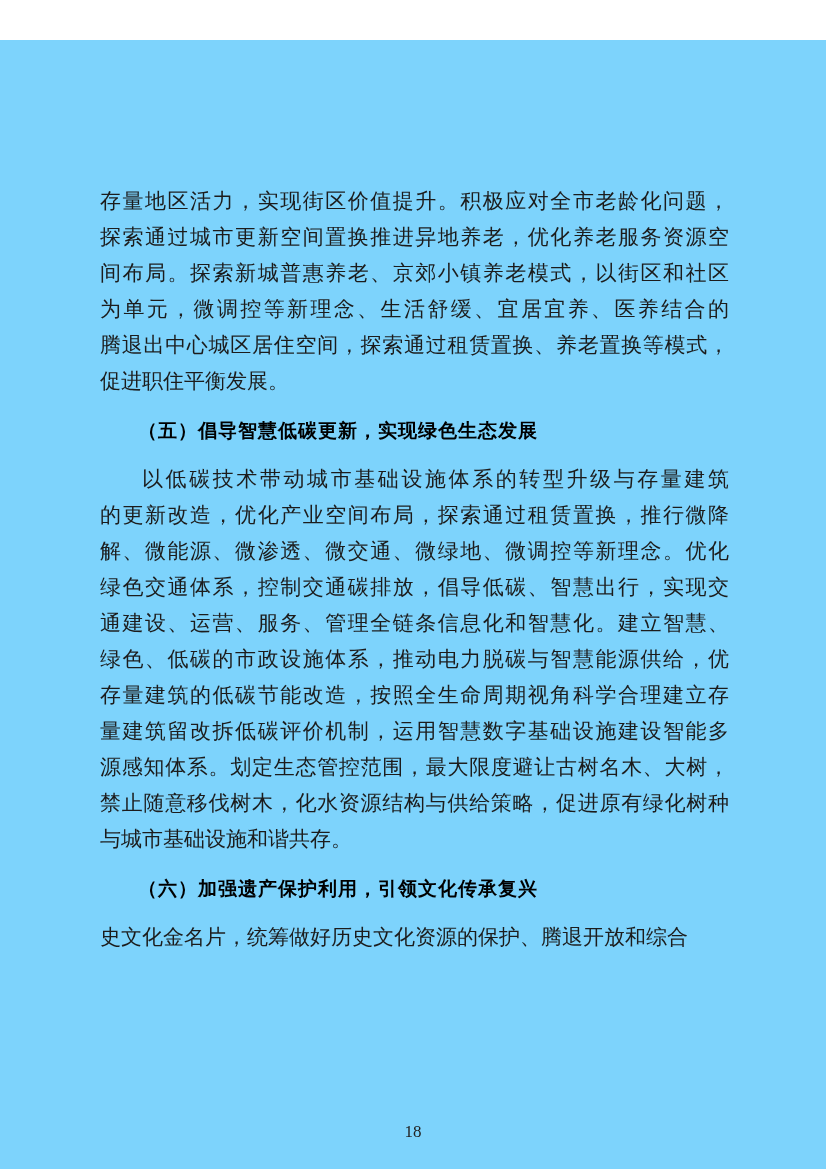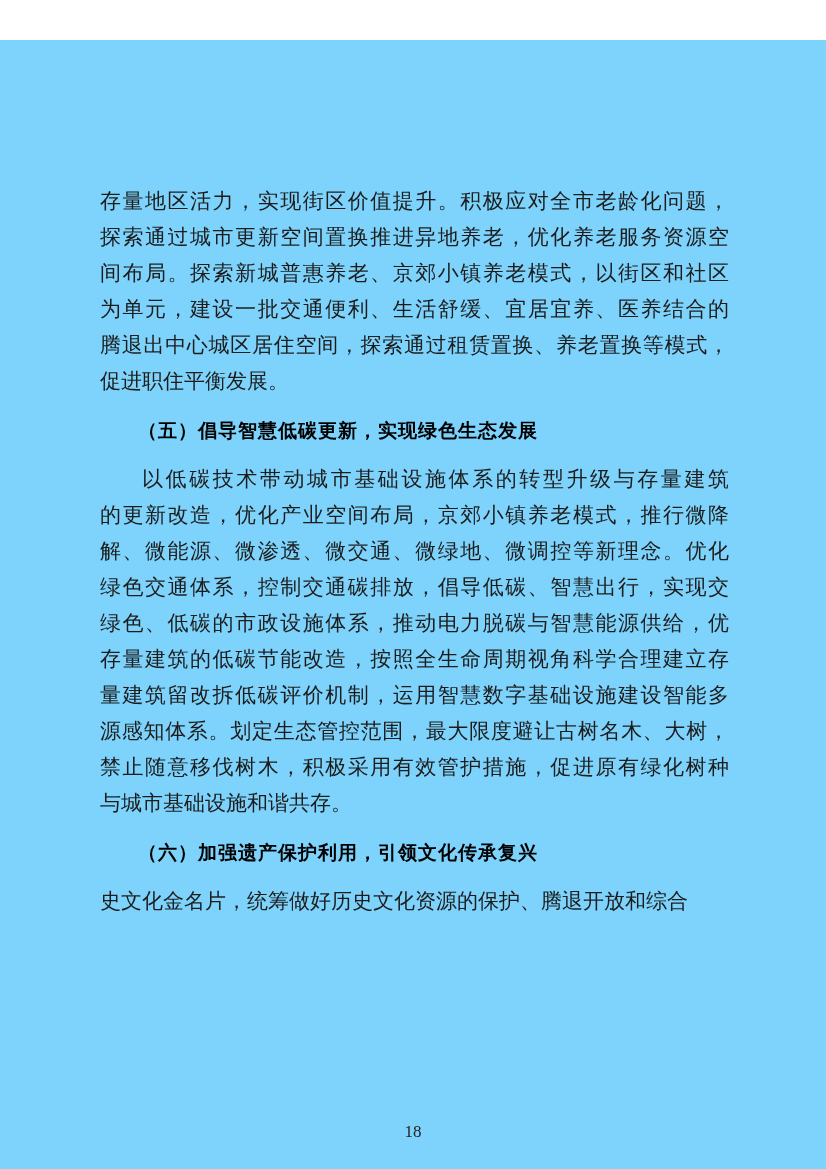--- a/index.html
+++ b/index.html
@@ -71,35 +71,36 @@
 </style>
 </head>
 <body>
 
 <div class="page">
   <main class="content" id="content">
       <p class="para">
         <span class="line">存量地区活力，实现街区价值提升。积极应对全市老龄化问题，</span>
         <span class="line">探索通过城市更新空间置换推进异地养老，优化养老服务资源空</span>
         <span class="line">间布局。探索新城普惠养老、京郊小镇养老模式，以街区和社区</span>
-        <span class="line">为单元，建设一批交通便利、生活舒缓、宜居宜养、医养结合的</span>
+        <span class="line">为单元，微调控等新理念、生活舒缓、宜居宜养、医养结合的</span>
         <span class="line">腾退出中心城区居住空间，探索通过租赁置换、养老置换等模式，</span>
         <span class="line last">促进职住平衡发展。</span>
       </p>
       <h2 class="heading">（五）倡导智慧低碳更新，实现绿色生态发展</h2>
       <p class="para">
         <span class="line indent">以低碳技术带动城市基础设施体系的转型升级与存量建筑</span>
-        <span class="line">的更新改造，优化产业空间布局，京郊小镇养老模式，推行微降</span>
+        <span class="line">的更新改造，优化产业空间布局，探索通过租赁置换，推行微降</span>
         <span class="line">解、微能源、微渗透、微交通、微绿地、微调控等新理念。优化</span>
         <span class="line">绿色交通体系，控制交通碳排放，倡导低碳、智慧出行，实现交</span>
+        <span class="line">通建设、运营、服务、管理全链条信息化和智慧化。建立智慧、</span>
         <span class="line">绿色、低碳的市政设施体系，推动电力脱碳与智慧能源供给，优</span>
         <span class="line">存量建筑的低碳节能改造，按照全生命周期视角科学合理建立存</span>
         <span class="line">量建筑留改拆低碳评价机制，运用智慧数字基础设施建设智能多</span>
         <span class="line">源感知体系。划定生态管控范围，最大限度避让古树名木、大树，</span>
-        <span class="line">禁止随意移伐树木，积极采用有效管护措施，促进原有绿化树种</span>
+        <span class="line">禁止随意移伐树木，化水资源结构与供给策略，促进原有绿化树种</span>
         <span class="line last">与城市基础设施和谐共存。</span>
       </p>
       <h2 class="heading">（六）加强遗产保护利用，引领文化传承复兴</h2>
       <p class="para">
         <span class="line last">史文化金名片，统筹做好历史文化资源的保护、腾退开放和综合</span>
       </p>
     </main>
   <footer class="page-footer">
     <span class="page-number">18</span>
   </footer>

